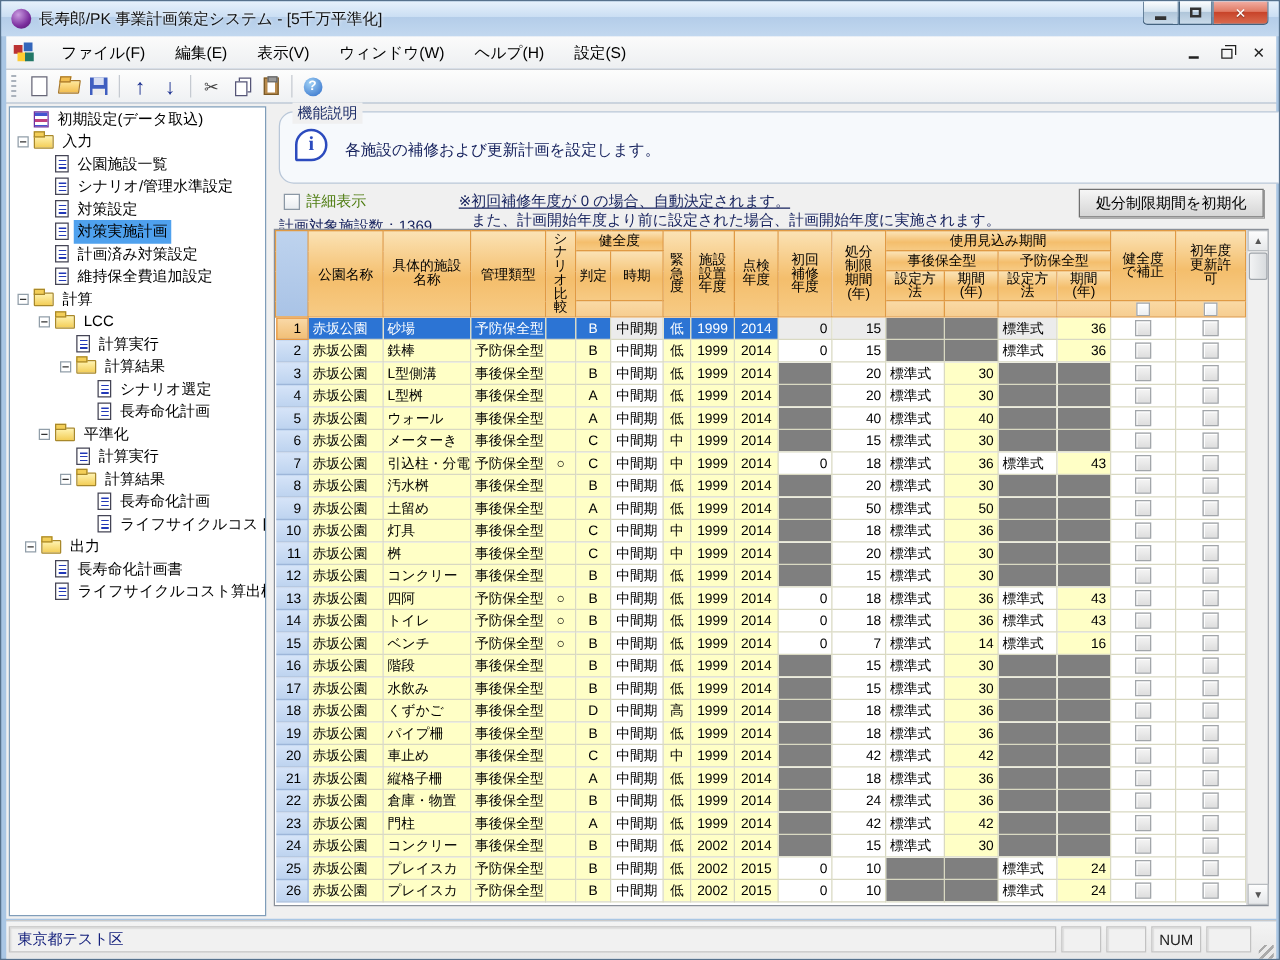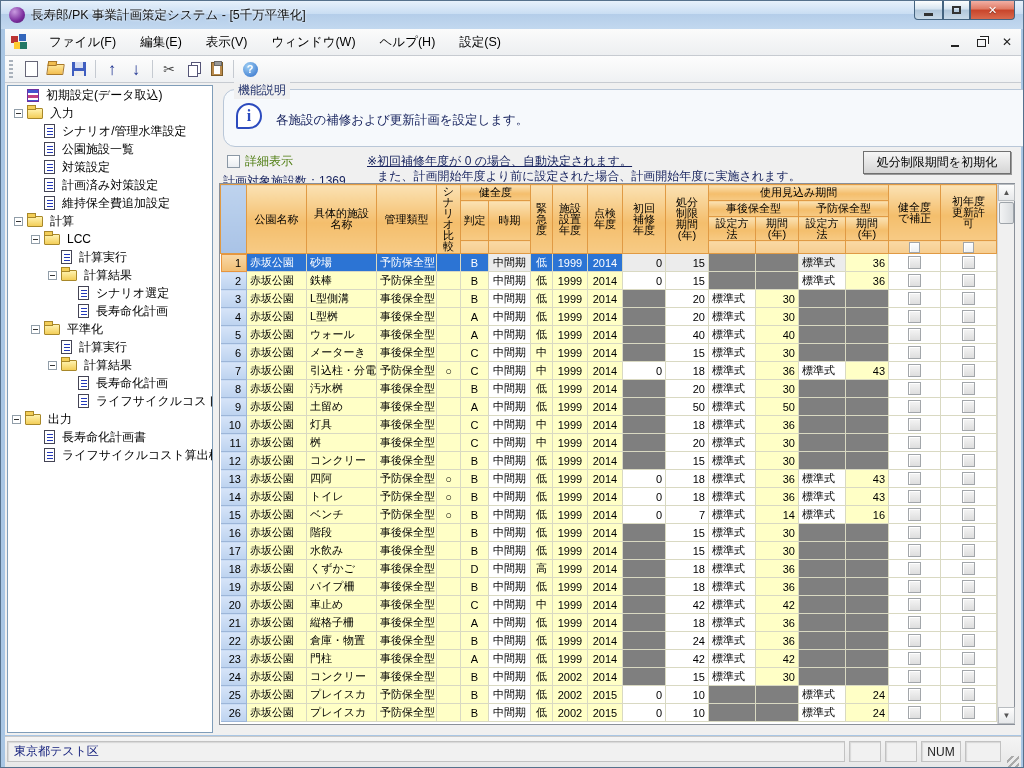--- a/index.html
+++ b/index.html
@@ -214,31 +214,36 @@
           <span class="tlabel">初期設定(データ取込)</span>
         </div>
         <div class="tnode" style="padding-left: 6px;">
           <div class="expander"></div>
           <div class="ic-folder"></div>
           <span class="tlabel">入力</span>
         </div>
         <div class="tnode" style="padding-left: 23px;">
           <div class="exp-spacer"></div>
           <div class="ic-doc"></div>
+          <span class="tlabel">公園施設一覧</span>
+        </div>
+        <div class="tnode" style="padding-left: 23px;">
+          <div class="exp-spacer"></div>
+          <div class="ic-doc"></div>
           <span class="tlabel">シナリオ/管理水準設定</span>
         </div>
         <div class="tnode" style="padding-left: 23px;">
           <div class="exp-spacer"></div>
           <div class="ic-doc"></div>
-          <span class="tlabel">公園施設一覧</span>
-        </div>
-        <div class="tnode" style="padding-left: 23px;">
-          <div class="exp-spacer"></div>
-          <div class="ic-doc"></div>
           <span class="tlabel">対策設定</span>
+        </div>
+        <div class="tnode selected" style="padding-left: 23px;">
+          <div class="exp-spacer"></div>
+          <div class="ic-doc"></div>
+          <span class="tlabel">対策実施計画</span>
         </div>
         <div class="tnode" style="padding-left: 23px;">
           <div class="exp-spacer"></div>
           <div class="ic-doc"></div>
           <span class="tlabel">計画済み対策設定</span>
         </div>
         <div class="tnode" style="padding-left: 23px;">
           <div class="exp-spacer"></div>
           <div class="ic-doc"></div>
           <span class="tlabel">維持保全費追加設定</span>
@@ -291,21 +296,21 @@
         <div class="tnode" style="padding-left: 57px;">
           <div class="exp-spacer"></div>
           <div class="ic-doc"></div>
           <span class="tlabel">長寿命化計画</span>
         </div>
         <div class="tnode" style="padding-left: 57px;">
           <div class="exp-spacer"></div>
           <div class="ic-doc"></div>
           <span class="tlabel">ライフサイクルコスト</span>
         </div>
-        <div class="tnode" style="padding-left: 4px;">
+        <div class="tnode" style="padding-left: 12px;">
           <div class="expander"></div>
           <div class="ic-folder"></div>
           <span class="tlabel">出力</span>
         </div>
         <div class="tnode" style="padding-left: 23px;">
           <div class="exp-spacer"></div>
           <div class="ic-doc"></div>
           <span class="tlabel">長寿命化計画書</span>
         </div>
         <div class="tnode" style="padding-left: 23px;">

